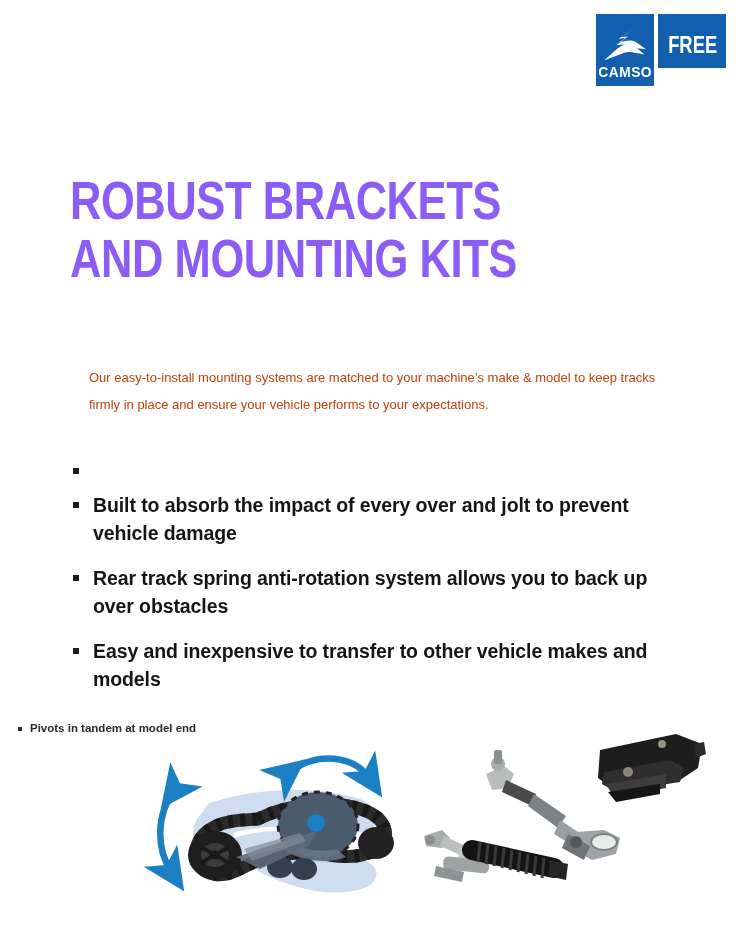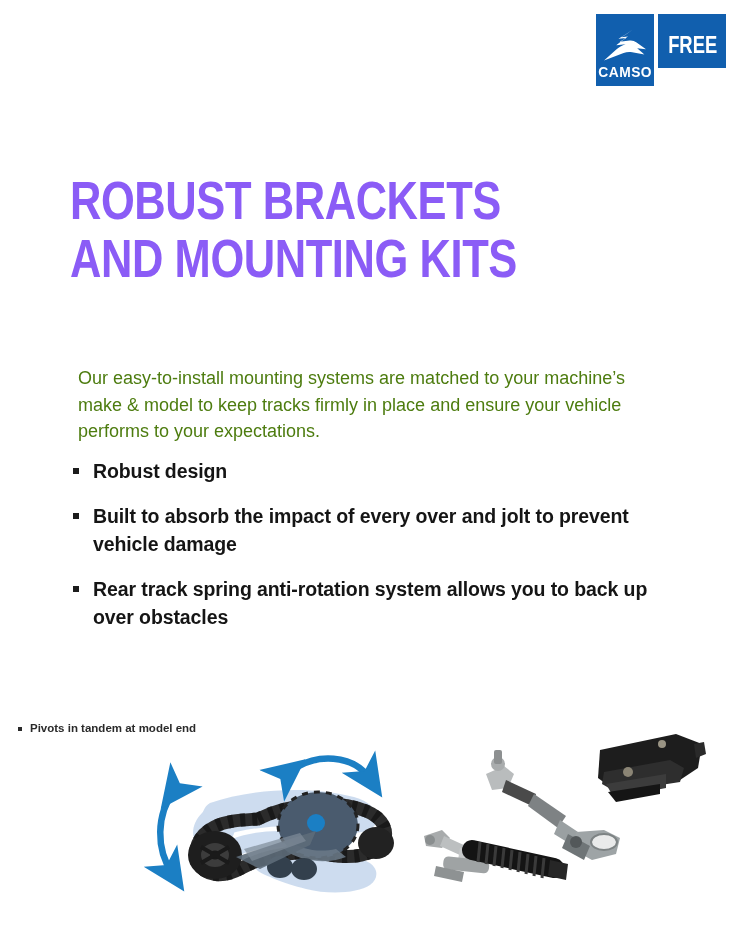--- a/index.html
+++ b/index.html
@@ -43,22 +43,22 @@
     font-family:"Liberation Sans", sans-serif;
     font-weight:bold;
     font-size:53px;
     line-height:58px;
     letter-spacing:-0.5px;
   }
   .headline .hl{ display:block; transform:scaleX(0.82); transform-origin:left center; }
 
   
   .intro{
-    position:absolute; left:78px; top:365px; width:570px;
-    font-size:18px; line-height:26.5px; color:#4d7c0f; font-weight:400;
+    position:absolute; left:89px; top:365px; width:570px;
+    font-size:13px; line-height:26.5px; color:#c2410c; font-weight:400;
   }
 
   
   .bullets{ position:absolute; left:73px; top:457px; width:580px; }
   .bullet{
     display:flex; align-items:flex-start;
     margin-bottom:17px;
   }
   .bullet .sq{
     width:6px; height:6px; background:#1c1c1c; flex:0 0 6px;
@@ -110,29 +110,32 @@
 <h1 class="headline">
   <span class="hl">ROBUST BRACKETS</span>
   <span class="hl">AND MOUNTING KITS</span>
 </h1>
 
 <p class="intro">Our easy-to-install mounting systems are matched to your machine’s make &amp; model to keep tracks firmly in place and ensure your vehicle performs to your expectations.</p>
 
 <ul class="bullets">
   <li class="bullet">
     <span class="sq"></span>
-    <span class="btxt">Robust design</span>
   </li>
   <li class="bullet">
     <span class="sq"></span>
     <span class="btxt">Built to absorb the impact of every over and jolt to prevent vehicle damage</span>
   </li>
   <li class="bullet">
     <span class="sq"></span>
     <span class="btxt">Rear track spring anti-rotation system allows you to back up over obstacles</span>
+  </li>
+  <li class="bullet">
+    <span class="sq"></span>
+    <span class="btxt">Easy and inexpensive to transfer to other vehicle makes and models</span>
   </li>
 </ul>
 
 <div class="caption">
   <span class="sq"></span>
   <span class="ctxt">Pivots in tandem at model end</span>
 </div>
 
 <div class="fig-track">
   <svg viewBox="0 0 265 175" aria-hidden="true">

